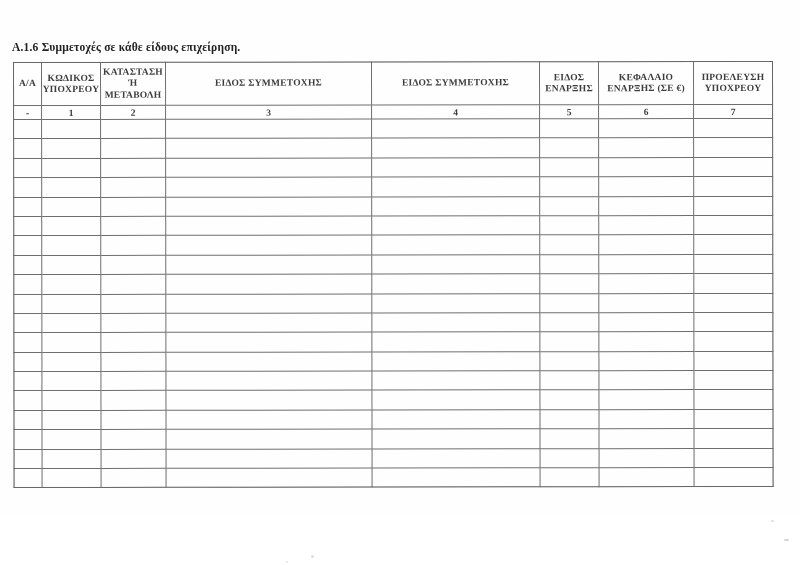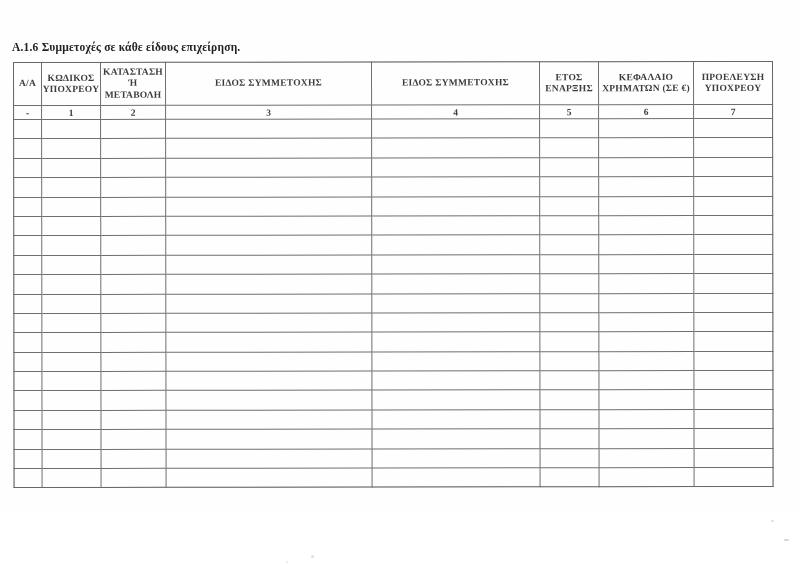--- a/index.html
+++ b/index.html
@@ -113,24 +113,24 @@
     <thead>
       <tr class="hdr">
         <th>Α/Α</th>
         <th>ΚΩΔΙΚΟΣ
 ΥΠΟΧΡΕΟΥ</th>
         <th>ΚΑΤΑΣΤΑΣΗ
 Ή
 ΜΕΤΑΒΟΛΗ</th>
         <th>ΕΙΔΟΣ ΣΥΜΜΕΤΟΧΗΣ</th>
         <th>ΕΙΔΟΣ ΣΥΜΜΕΤΟΧΗΣ</th>
-        <th>ΕΤΟΣ
+        <th>ΕΙΔΟΣ
 ΕΝΑΡΞΗΣ</th>
         <th>ΚΕΦΑΛΑΙΟ
-ΧΡΗΜΑΤΩΝ (ΣΕ €)</th>
+ΕΝΑΡΞΗΣ (ΣΕ €)</th>
         <th>ΠΡΟΕΛΕΥΣΗ
 ΥΠΟΧΡΕΟΥ</th>
       </tr>
       <tr class="idx">
         <td>-</td>
         <td>1</td>
         <td>2</td>
         <td>3</td>
         <td>4</td>
         <td>5</td>

